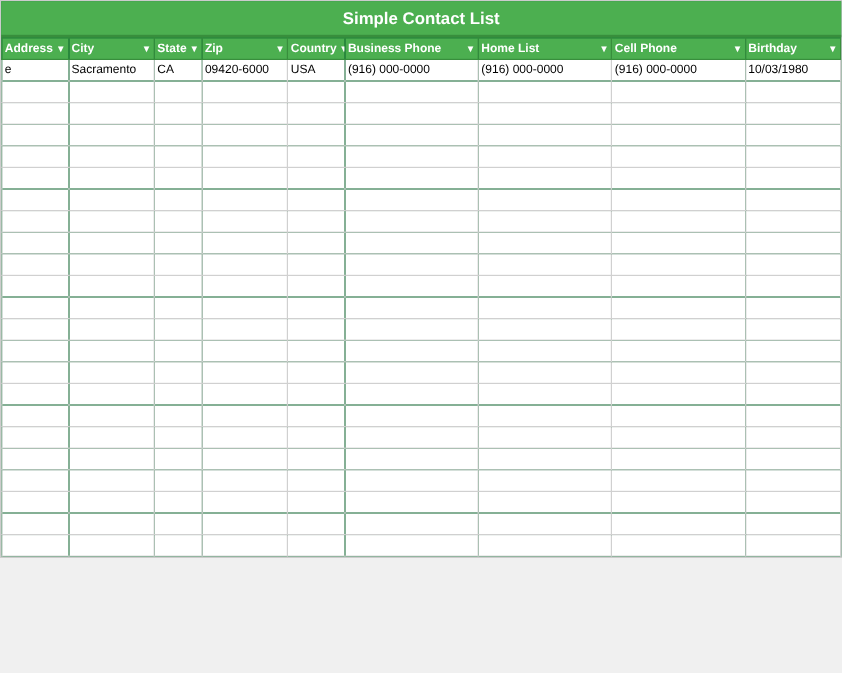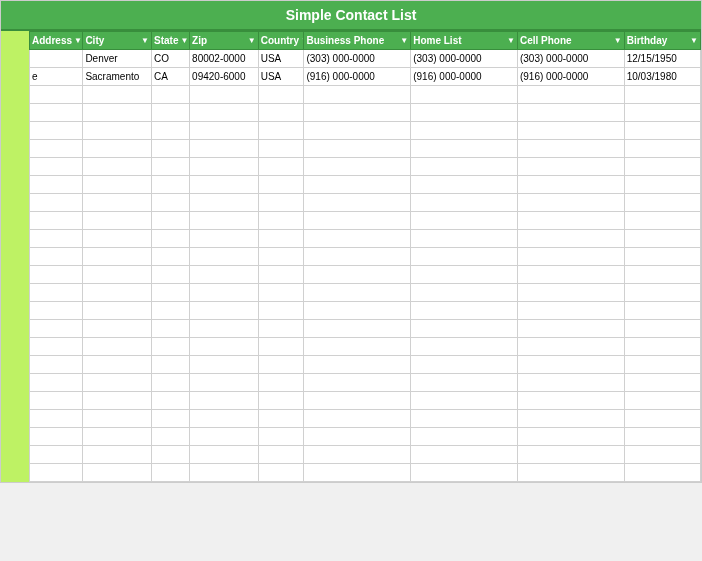--- a/index.html
+++ b/index.html
@@ -14,37 +14,36 @@
       font-size: 11px;
       display: flex;
       justify-content: center;
       align-items: flex-start;
       width: 702px;
       min-height: 561px;
     }
 
     .spreadsheet-container {
       width: 702px;
-      background: #bef264;
+      background: #15803d;
       border: 1px solid #ccc;
     }
 
     .title-bar {
       background: #4CAF50;
       color: white;
       text-align: center;
       font-size: 14px;
       font-weight: bold;
       padding: 6px 0;
       border-bottom: 2px solid #388E3C;
     }
 
     .table-wrapper {
       overflow: hidden;
-      margin-left: 28px;
     }
 
     table {
       width: 100%;
       border-collapse: collapse;
       table-layout: fixed;
     }
 
     .header-row th {
       background: #4CAF50;
@@ -206,31 +205,20 @@
           </th>
           <th>
             <div class="col-header">
               <span>Birthday</span>
               <span class="dropdown-arrow">▼</span>
             </div>
           </th>
         </tr>
       </thead>
       <tbody id="table-body">
-      <tr>
-            <td></td>
-            <td>Denver</td>
-            <td>CO</td>
-            <td>80002-0000</td>
-            <td>USA</td>
-            <td>(303) 000-0000</td>
-            <td>(303) 000-0000</td>
-            <td>(303) 000-0000</td>
-            <td>12/15/1950</td>
-          </tr>
           <tr>
             <td>e</td>
             <td>Sacramento</td>
             <td>CA</td>
             <td>09420-6000</td>
             <td>USA</td>
             <td>(916) 000-0000</td>
             <td>(916) 000-0000</td>
             <td>(916) 000-0000</td>
             <td>10/03/1980</td>

